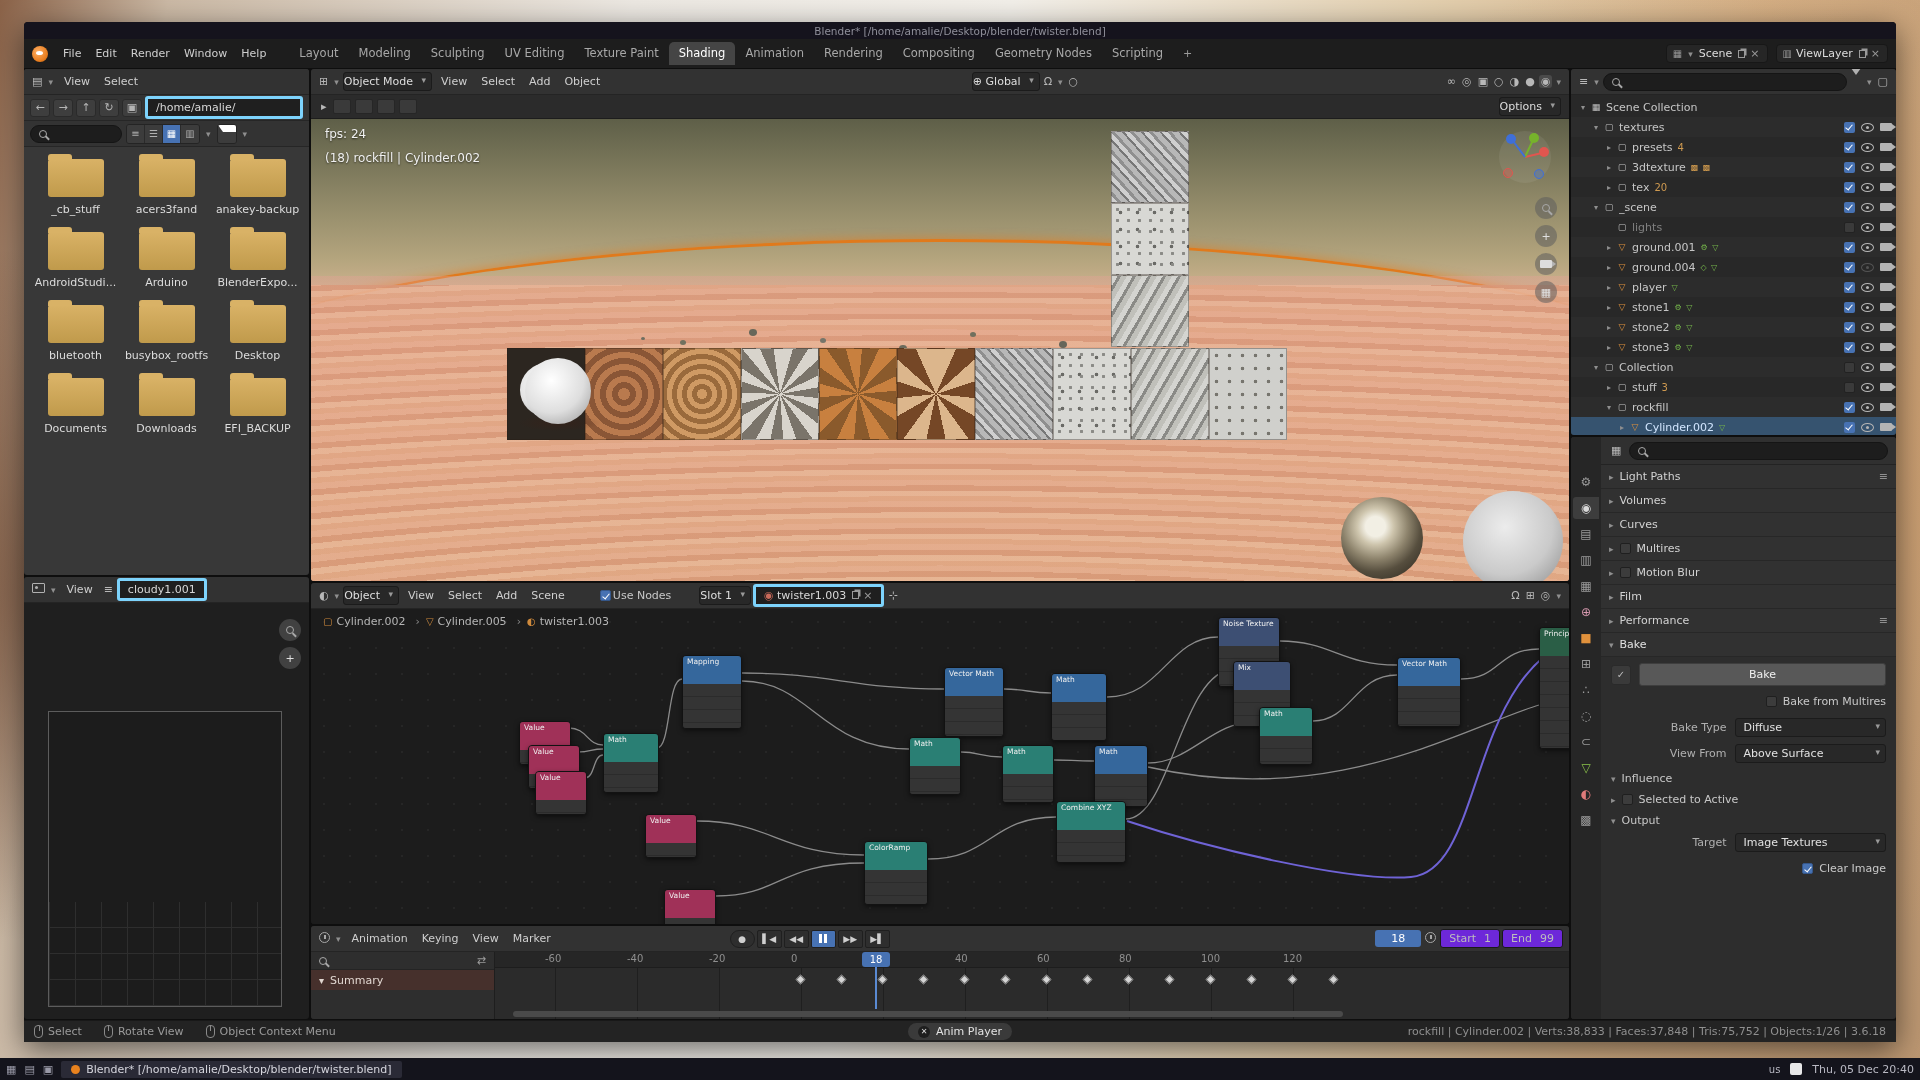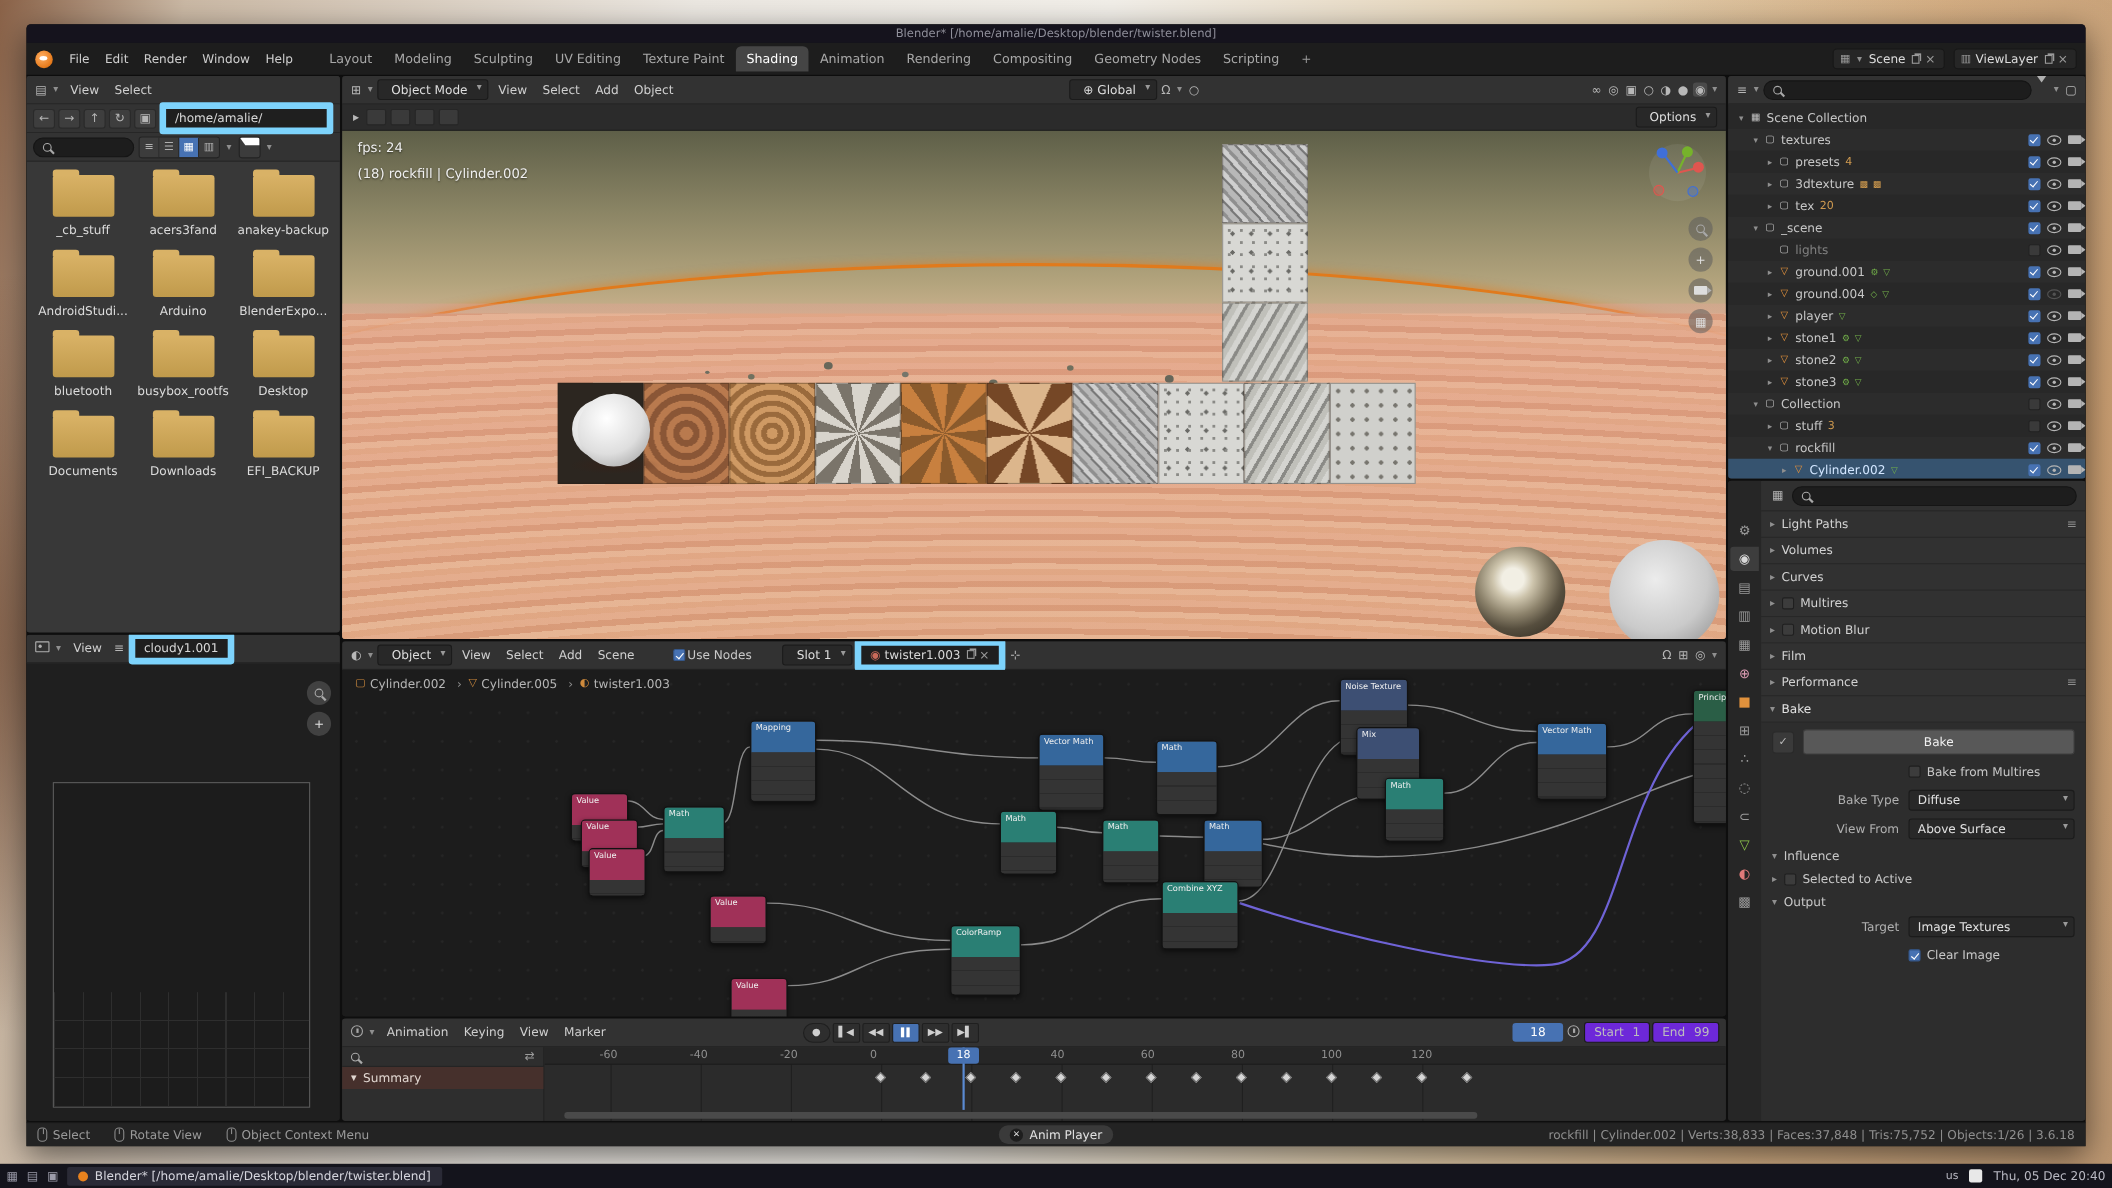--- a/index.html
+++ b/index.html
@@ -28,23 +28,23 @@
   .id-widget{display:flex;align-items:center;gap:4px;background:#262626;border:1px solid #171717;border-radius:4px;padding:2px 6px;color:#dcdcdc;}
   .id-widget .gl{color:#9a9a9a;font-size:10px;}
   .i-copy{display:inline-block;width:7px;height:8px;border:1px solid #9a9a9a;box-shadow:2px -2px 0 -0.5px #9a9a9a;margin-left:2px;}
   .i-x{color:#9a9a9a;padding:0 1px;}
   
   .workarea{position:relative;flex:1;background:#0e0e0e;}
   .ed{position:absolute;background:#303030;border-radius:3px;overflow:hidden;}
   .ed-header{height:26px;background:#323232;display:flex;align-items:center;padding:0 6px;gap:2px;border-bottom:1px solid #242424;white-space:nowrap;}
   .ehicon{color:#b8b8b8;font-size:11px;padding:0 2px;}
   .caret{color:#8f8f8f;font-size:9px;padding:0 2px;}
-  .dd{position:relative;background:#282828;border:1px solid #1b1b1b;border-radius:3px;padding:2px 18px 2px 12px;color:#dedede;}
+  .dd{position:relative;background:#282828;border:1px solid #1b1b1b;border-radius:3px;padding:2px 18px 2px 0;color:#dedede;}
   .dd::after{content:"▾";position:absolute;right:5px;top:2px;font-size:9px;color:#9a9a9a;}
-  .field{background:#1f1f1f;border:6px solid #7dd3fc;border-radius:3px;padding:2px 8px;color:#d8d8d8;}
+  .field{background:#1f1f1f;border:3px solid #7dd3fc;border-radius:3px;padding:2px 8px;color:#d8d8d8;}
   .mag{display:inline-block;width:8px;height:8px;border:1.5px solid #a8a8a8;border-radius:50%;position:relative;flex:none;}
   .mag::after{content:"";position:absolute;width:5px;height:1.5px;background:#a8a8a8;transform:rotate(45deg);right:-4px;bottom:-2px;}
   .searchf{display:flex;align-items:center;gap:5px;background:#1d1d1d;border:1px solid #151515;border-radius:9px;height:18px;padding:0 8px;}
   .cbx{display:inline-block;width:11px;height:11px;border-radius:2px;background:#3c3c3c;border:1px solid #1f1f1f;position:relative;flex:none;}
   .cbx.on{background:#4772b3;border-color:#35578a;}
   .cbx.on::after{content:"";position:absolute;left:3px;top:1px;width:3px;height:6px;border:solid #fff;border-width:0 1.5px 1.5px 0;transform:rotate(40deg);}
   
   #fb{left:0;top:0;width:285px;height:506px;background:#383838;}
   .fb-nav{height:26px;display:flex;align-items:center;gap:3px;padding:0 6px;background:#333;border-bottom:1px solid #262626;}
   .nbtn{color:#b5b5b5;background:#3e3e3e;border:1px solid #2a2a2a;border-radius:3px;width:20px;height:18px;display:flex;align-items:center;justify-content:center;font-size:11px;}
@@ -183,21 +183,21 @@
   .panel-row{height:24px;display:flex;align-items:center;gap:6px;padding:0 8px;border-bottom:1px solid #272727;color:#d2d2d2;background:#313131;}
   .p-arrow{color:#8f8f8f;font-size:9px;}
   .panel-row .cbx{display:none;}
   .panel-row.checkbox .cbx{display:inline-block;}
   .plist{display:none;margin-left:auto;color:#8f8f8f;}
   .panel-row.list-icon .plist{display:inline;}
   .bake-head{height:24px;display:flex;align-items:center;gap:6px;padding:0 8px;color:#e2e2e2;background:#313131;border-bottom:1px solid #272727;}
   .bake-body{padding:6px 10px 8px;display:flex;flex-direction:column;gap:5px;}
   .prow{display:flex;align-items:center;min-height:21px;gap:8px;}
   .plabel{width:42%;text-align:right;color:#b0b0b0;flex:none;}
-  .pwidget{flex:1;display:flex;align-items:center;gap:6px;}
+  .pwidget{flex:1;display:flex;align-items:center;gap:6px;justify-content:flex-end;}
   .bigbtn{flex:1;background:#585858;border:1px solid #3e3e3e;border-radius:3px;color:#f0f0f0;text-align:center;padding:4px 0;}
   .opicon{width:20px;height:20px;background:#3a3a3a;border:1px solid #2a2a2a;border-radius:3px;display:flex;align-items:center;justify-content:center;color:#bbb;font-size:10px;}
   .ddw{flex:1;position:relative;background:#282828;border:1px solid #1b1b1b;border-radius:3px;padding:2px 18px 2px 8px;color:#e0e0e0;}
   .ddw::after{content:"▾";position:absolute;right:5px;top:2px;font-size:9px;color:#9a9a9a;}
   .subhead{display:flex;align-items:center;gap:6px;color:#c8c8c8;margin-top:3px;}
   .c-row{display:flex;align-items:center;gap:6px;color:#c4c4c4;}
   .c-row .cbx{background:#3c3c3c;}
   .c-row.checked .cbx{background:#4772b3;}
   .c-row.checked .cbx::after{content:"";position:absolute;left:3px;top:1px;width:3px;height:6px;border:solid #fff;border-width:0 1.5px 1.5px 0;transform:rotate(40deg);}
   

